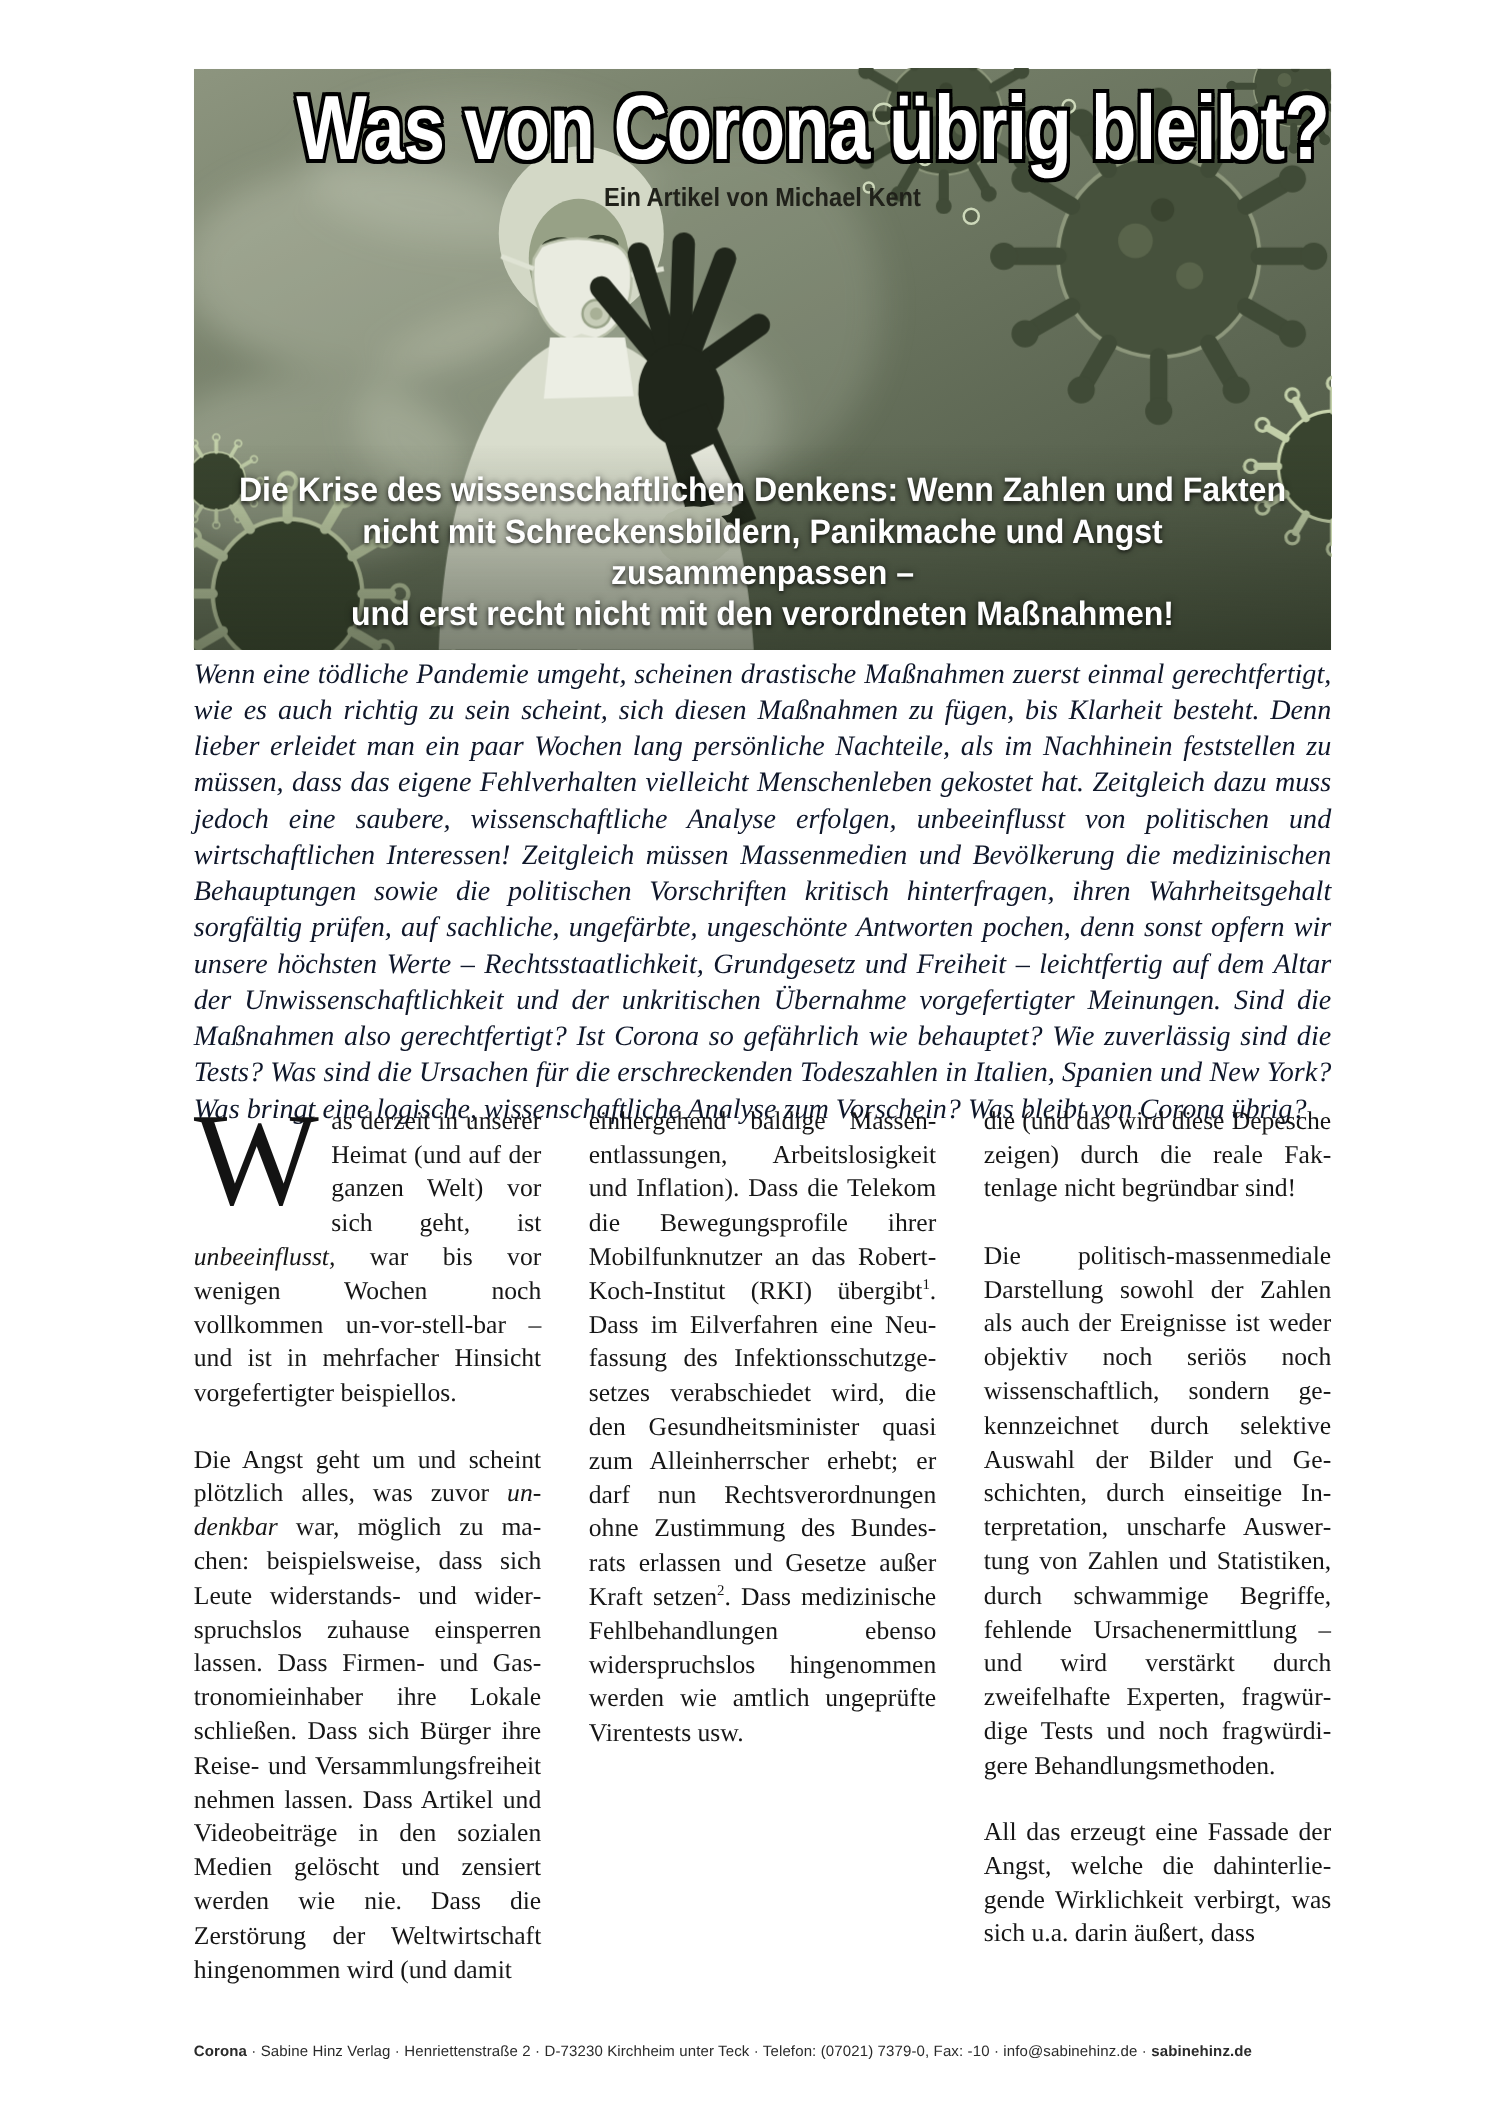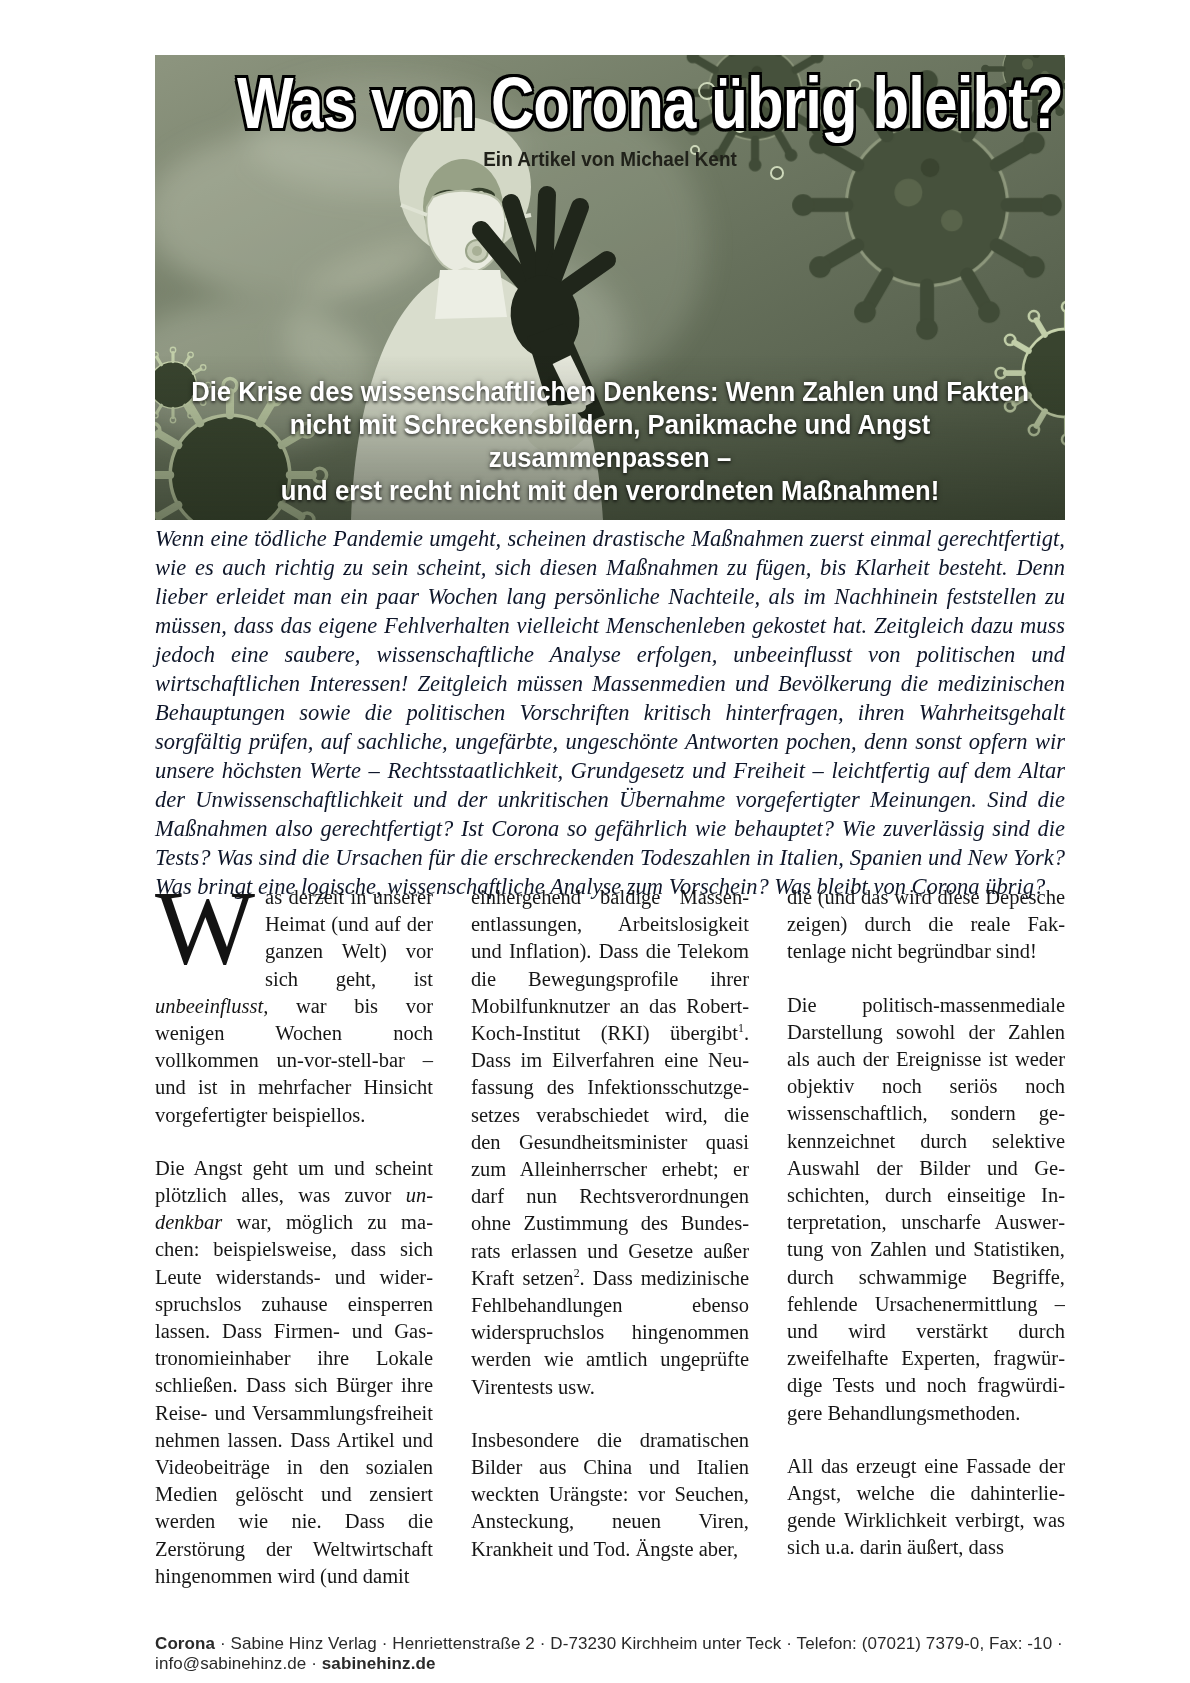--- a/index.html
+++ b/index.html
@@ -36,21 +36,21 @@
        text-align:justify;hyphens:auto;}
   .col p{margin:0;}
   .col p + p{margin-top:26px;}
   .dropcap{float:left;font-size:106px;line-height:80px;padding:4px 10px 0 0;
            font-weight:400;color:#131313;}
   .it{font-style:italic;}
   sup{font-size:58%;line-height:0;vertical-align:super;}
 
   
   .footer{position:absolute;left:155px;top:1634px;width:910px;
-          font-family:"Liberation Sans",sans-serif;font-size:17px;color:#2a2a2a;
+          font-family:"Liberation Sans",sans-serif;font-size:12px;color:#2a2a2a;
           letter-spacing:.1px;}
   .footer .bold{font-weight:700;}
 </style>
 </head>
 <body>
 
 <div class="page">
 
   <div class="banner">
     <svg width="910" height="465" viewBox="0 0 910 465">
@@ -210,21 +210,20 @@
 
   <p class="intro">Wenn eine tödliche Pandemie umgeht, scheinen drastische Maßnahmen zuerst einmal gerechtfertigt, wie es auch richtig zu sein scheint, sich diesen Maßnahmen zu fügen, bis Klarheit besteht. Denn lieber erleidet man ein paar Wochen lang persönliche Nachteile, als im Nachhinein feststellen zu müssen, dass das eigene Fehlverhalten vielleicht Menschenleben gekostet hat. Zeitgleich dazu muss jedoch eine saubere, wissenschaftliche Analyse erfolgen, unbeeinflusst von politischen und wirtschaftlichen Interessen! Zeitgleich müssen Massenmedien und Bevölkerung die medizinischen Behauptungen sowie die politischen Vorschriften kritisch hinterfragen, ihren Wahrheitsgehalt sorgfältig prüfen, auf sachliche, ungefärbte, ungeschönte Antworten pochen, denn sonst opfern wir unsere höchsten Werte – Rechtsstaatlichkeit, Grundgesetz und Freiheit – leichtfertig auf dem Altar der Unwissenschaftlichkeit und der unkritischen Übernahme vorgefertigter Meinungen. Sind die Maßnahmen also gerechtfertigt? Ist Corona so gefährlich wie behauptet? Wie zuverlässig sind die Tests? Was sind die Ursachen für die erschreckenden Todeszahlen in Italien, Spanien und New York? Was bringt eine logische, wissenschaftliche Analyse zum Vorschein? Was bleibt von Corona übrig?</p>
 
   <div class="columns">
     <div class="col">
         <p><span class="dropcap">W</span><span>as derzeit in unserer Heimat (und auf der ganzen Welt) vor sich geht, ist </span><span class="it">unbeeinflusst,</span><span> war bis vor wenigen Wochen noch vollkommen un-vor-stell-bar – und ist in mehrfacher Hinsicht vorgefertigter beispiellos.</span></p>
         <p><span>Die Angst geht um und scheint plötzlich alles, was zuvor </span><span class="it">un­denkbar</span><span> war, möglich zu ma­chen: beispielsweise, dass sich Leute widerstands- und wider­spruchslos zuhause einsperren lassen. Dass Firmen- und Gas­tronomieinhaber ihre Lokale schließen. Dass sich Bürger ihre Reise- und Versammlungsfrei­heit nehmen lassen. Dass Arti­kel und Videobeiträge in den so­zialen Medien gelöscht und zen­siert werden wie nie. Dass die Zerstörung der Weltwirtschaft hingenommen wird (und damit</span></p>
       </div>
     <div class="col">
         <p><span>einhergehend baldige Massen­entlassungen, Arbeitslosig­keit und Inflation). Dass die Tele­kom die Bewegungsprofile ihrer Mobilfunknutzer an das Robert-Koch-Institut (RKI) übergibt</span><sup>1</sup><span>. Dass im Eilverfahren eine Neu­fassung des Infektionsschutzge­setzes verabschiedet wird, die den Gesundheitsminister quasi zum Alleinherrscher erhebt; er darf nun Rechtsverordnungen ohne Zustimmung des Bundes­rats erlassen und Gesetze außer Kraft setzen</span><sup>2</sup><span>. Dass medizini­sche Fehlbehandlungen ebenso widerspruchslos hingenommen werden wie amtlich ungeprüfte Virentests usw.</span></p>
-        <p><span>Insbesondere die dramatischen Bilder aus China und Italien weckten Urängste: vor Seu­chen, Ansteckung, neuen Viren, Krankheit und Tod. Ängste aber,</span></p>
       </div>
     <div class="col">
         <p><span>die (und das wird diese Depe­sche zeigen) durch die reale Fak­tenlage nicht begründbar sind!</span></p>
         <p><span>Die politisch-massenmediale Darstellung sowohl der Zahlen als auch der Ereignisse ist we­der objektiv noch seriös noch wissenschaftlich, sondern ge­kennzeichnet durch selektive Auswahl der Bilder und Ge­schichten, durch einseitige In­terpretation, unscharfe Auswer­tung von Zahlen und Statisti­ken, durch schwammige Begrif­fe, fehlende Ursachenermitt­lung – und wird verstärkt durch zweifelhafte Experten, fragwür­dige Tests und noch fragwürdi­gere Behandlungsmethoden.</span></p>
         <p><span>All das erzeugt eine Fassade der Angst, welche die dahinterlie­gende Wirklichkeit verbirgt, was sich u.a. darin äußert, dass</span></p>
       </div>
   </div>
 
   <div class="footer"><span class="bold">Corona</span><span> · Sabine Hinz Verlag · Henriettenstraße 2 · D-73230 Kirchheim unter Teck · Telefon: (07021) 7379-0, Fax: -10 · info@sabinehinz.de · </span><span class="bold">sabinehinz.de</span></div>
 

